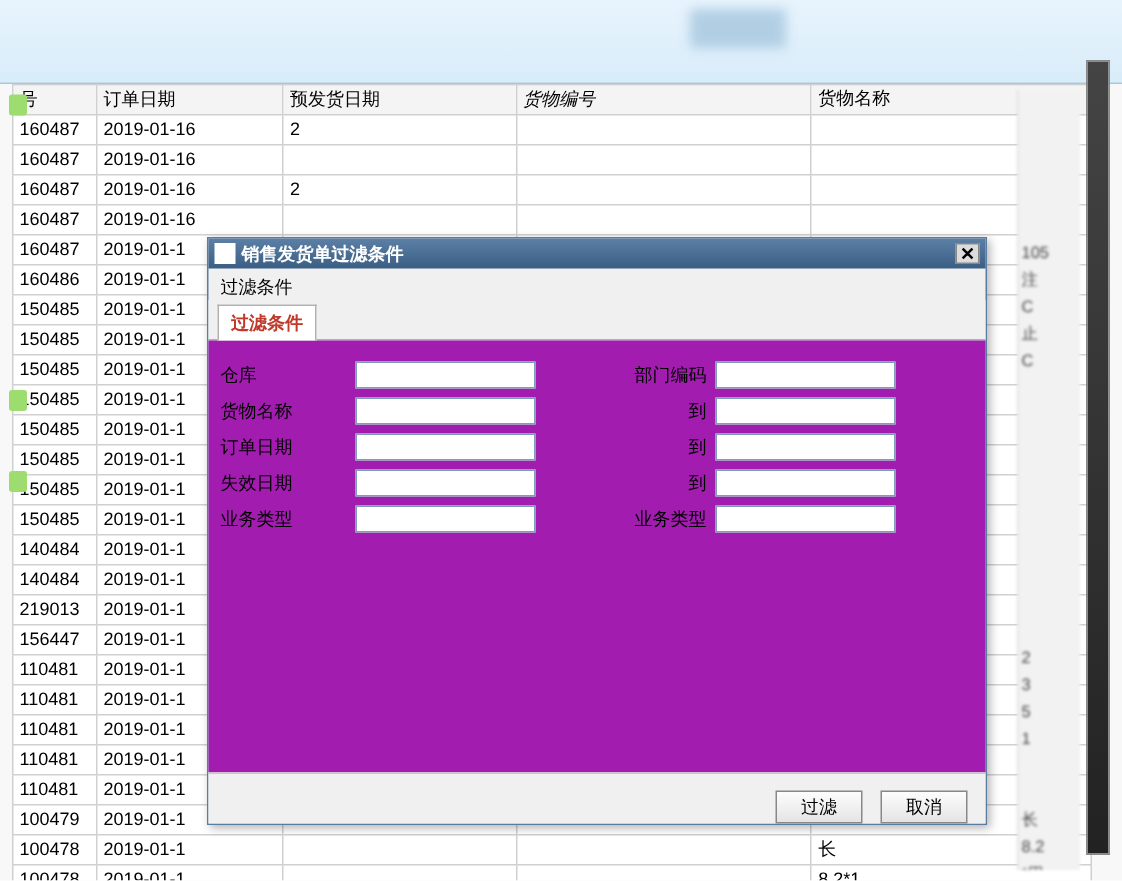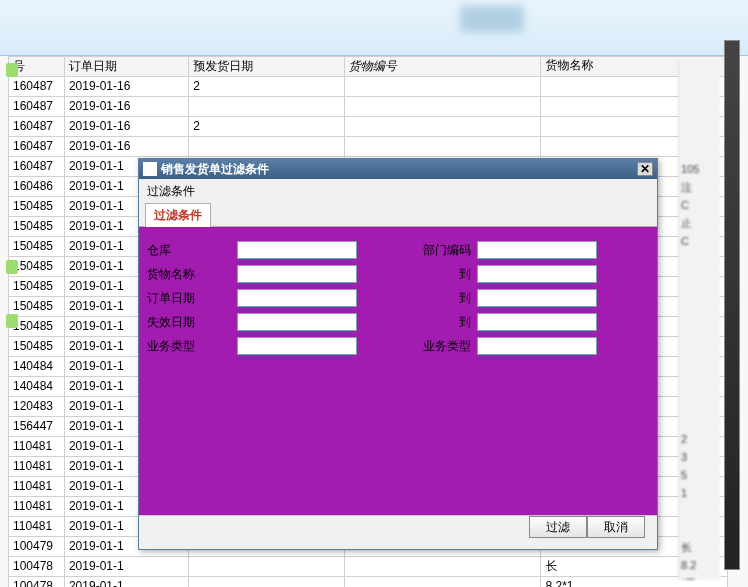--- a/index.html
+++ b/index.html
@@ -192,22 +192,23 @@
     font-size: 12px;
     padding: 0 2px;
   }
   .gap { width: 30px; }
   .btnbar {
     height: 34px;
     background: #f0f0f0;
     border-top: 1px solid #c8c8c8;
     display: flex;
     justify-content: flex-end;
-    align-items: flex-start;
+    align-items: flex-end;
     padding-right: 12px;
+    gap: 12px;
   }
   .btn {
     min-width: 58px;
     height: 22px;
     border: 1px solid #888;
     background: linear-gradient(#fdfdfd,#e4e4e4);
     font-size: 12px;
     cursor: pointer;
   }
 </style>
@@ -340,21 +341,21 @@
           <td></td>
         </tr>
         <tr>
           <td>140484</td>
           <td>2019-01-1</td>
           <td></td>
           <td></td>
           <td></td>
         </tr>
         <tr>
-          <td>120483</td>
+          <td>219013</td>
           <td>2019-01-1</td>
           <td></td>
           <td></td>
           <td></td>
         </tr>
         <tr>
           <td>156447</td>
           <td>2019-01-1</td>
           <td></td>
           <td></td>

